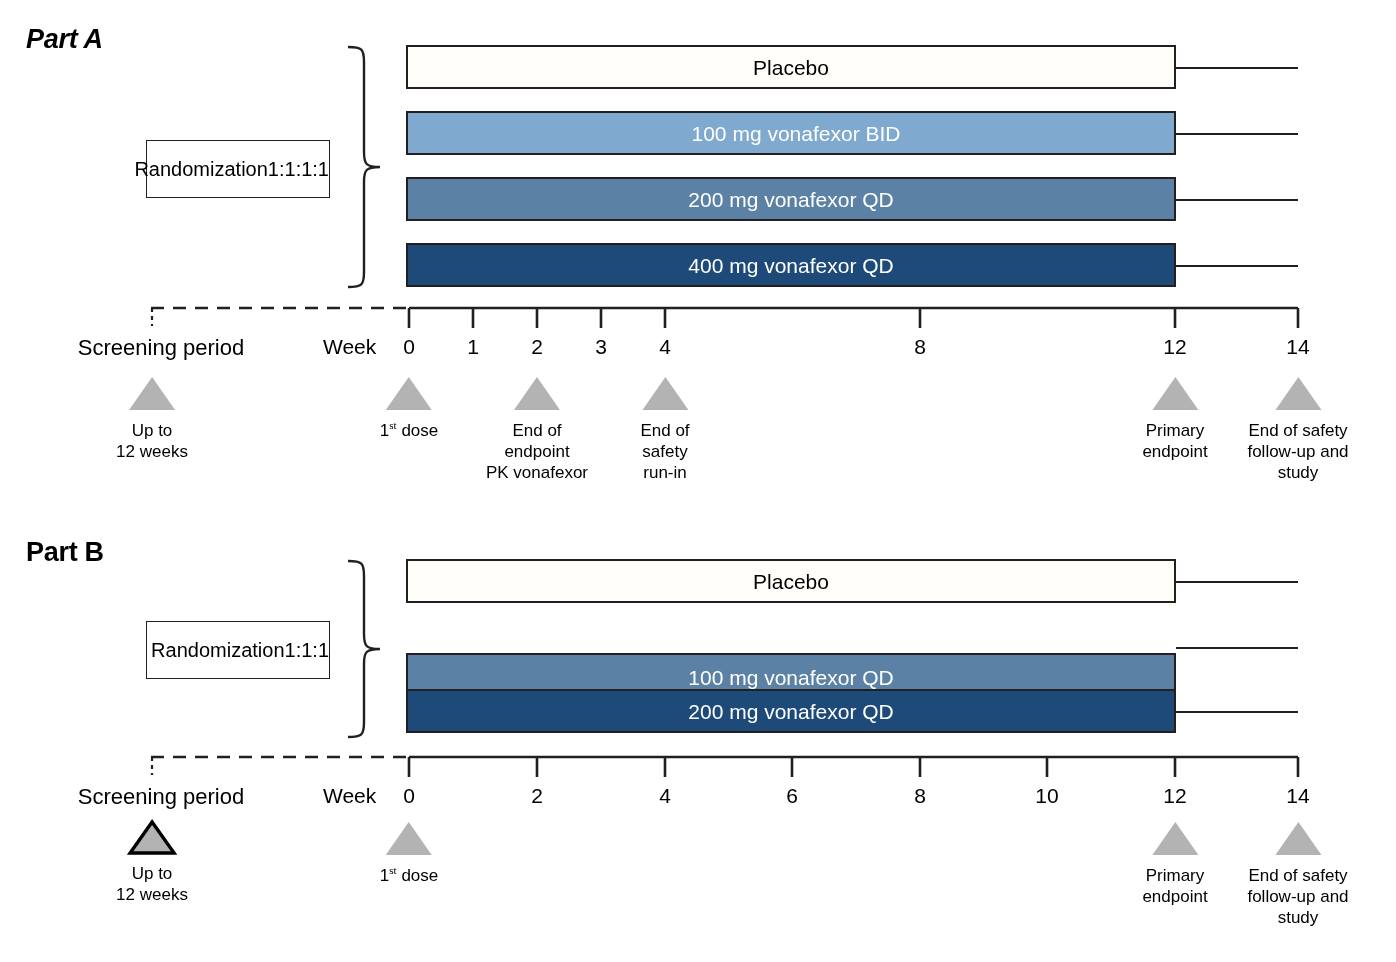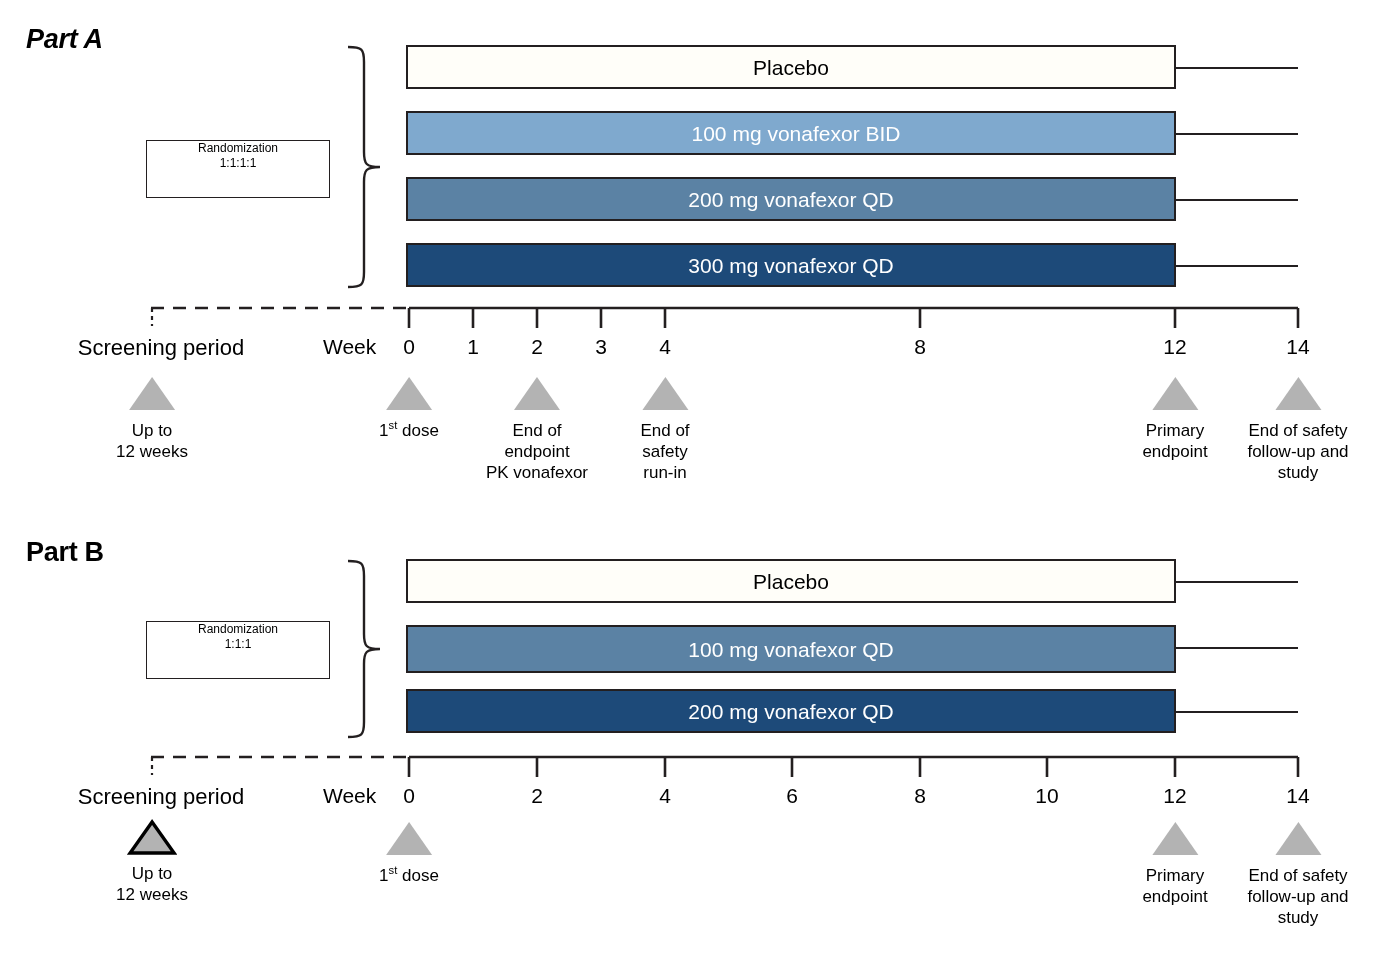--- a/index.html
+++ b/index.html
@@ -43,24 +43,24 @@
     position: absolute;
     height: 0;
     border-top: 2px solid #231f20;
   }
   .rand-box {
     position: absolute;
     box-sizing: border-box;
     border: 1.6px solid #231f20;
     background: #ffffff;
     display: flex;
-    flex-direction: column;
+    flex-direction: row;
     align-items: center;
-    justify-content: flex-start;
-    font-size: 12px;
+    justify-content: flex-end;
+    font-size: 20px;
     line-height: 1.22;
   }
   .brace {
     position: absolute;
   }
   .axis-svg {
     position: absolute;
     left: 0;
   }
   .tick-label {
@@ -96,21 +96,21 @@
     border-right: 23px solid transparent;
     border-bottom: 33px solid #b3b3b3;
   }
   .marker-note {
     margin-top: 10px;
     font-size: 17px;
     line-height: 1.24;
     text-align: center;
     white-space: nowrap;
   }
-  sup { font-size: 0.66em; vertical-align: super; line-height: 0; }
+  sup { font-size: 0.66em; vertical-align: super; line-height: 0; font-family: Liberation Serif, serif; }
 </style>
 </head>
 <body>
 
 <div id="stage">
 
   <div class="part-title" style="left:26px; top:24px;font-style:italic;">Part A</div>
 
   <div class="rand-box" style="left:146px; top:140px; width:184px; height:58px;">
     <span>Randomization</span>
@@ -130,21 +130,21 @@
     <span>100 mg vonafexor BID</span>
   </div>
   <div class="tail-line" style="left:1176px; top:133px; width:122px;"></div>
 
   <div class="arm-bar arm-med" style="left:406px; top:177px; width:770px; height:44px;">
     <span>200 mg vonafexor QD</span>
   </div>
   <div class="tail-line" style="left:1176px; top:199px; width:122px;"></div>
 
   <div class="arm-bar arm-dark" style="left:406px; top:243px; width:770px; height:44px;">
-    <span>300 mg vonafexor QD</span>
+    <span>400 mg vonafexor QD</span>
   </div>
   <div class="tail-line" style="left:1176px; top:265px; width:122px;"></div>
 
   <svg class="axis-svg" style="top:300px;" width="1396" height="36">
 
     <path d="M 151 8 L 409 8" stroke="#231f20" stroke-width="2.6" stroke-dasharray="13 9" fill="none"></path>
     <path d="M 152 8 L 152 26" stroke="#231f20" stroke-width="2.2" stroke-dasharray="4 4" fill="none"></path>
 
     <path d="M 409 8 L 1298 8" stroke="#231f20" stroke-width="2.6" fill="none"></path>
 
@@ -229,21 +229,21 @@
 
   <svg class="brace" style="left:340px; top:558px;" width="70" height="182">
     <path d="M 8 3 C 22 3, 24 5, 24 18 L 24 76 C 24 88, 26 91, 40 91 C 26 91, 24 94, 24 106 L 24 164 C 24 177, 22 179, 8 179" fill="none" stroke="#231f20" stroke-width="2.4"></path>
   </svg>
 
   <div class="arm-bar arm-placebo" style="left:406px; top:559px; width:770px; height:44px;">
     <span>Placebo</span>
   </div>
   <div class="tail-line" style="left:1176px; top:581px; width:122px;"></div>
 
-  <div class="arm-bar arm-med" style="left:406px; top:625px; width:770px; height:48px;">
+  <div class="arm-bar arm-med" style="left:406px; top:653px; width:770px; height:48px;">
     <span>100 mg vonafexor QD</span>
   </div>
   <div class="tail-line" style="left:1176px; top:647px; width:122px;"></div>
 
   <div class="arm-bar arm-dark" style="left:406px; top:689px; width:770px; height:44px;">
     <span>200 mg vonafexor QD</span>
   </div>
   <div class="tail-line" style="left:1176px; top:711px; width:122px;"></div>
 
   <svg class="axis-svg" style="top:749px;" width="1396" height="36">

